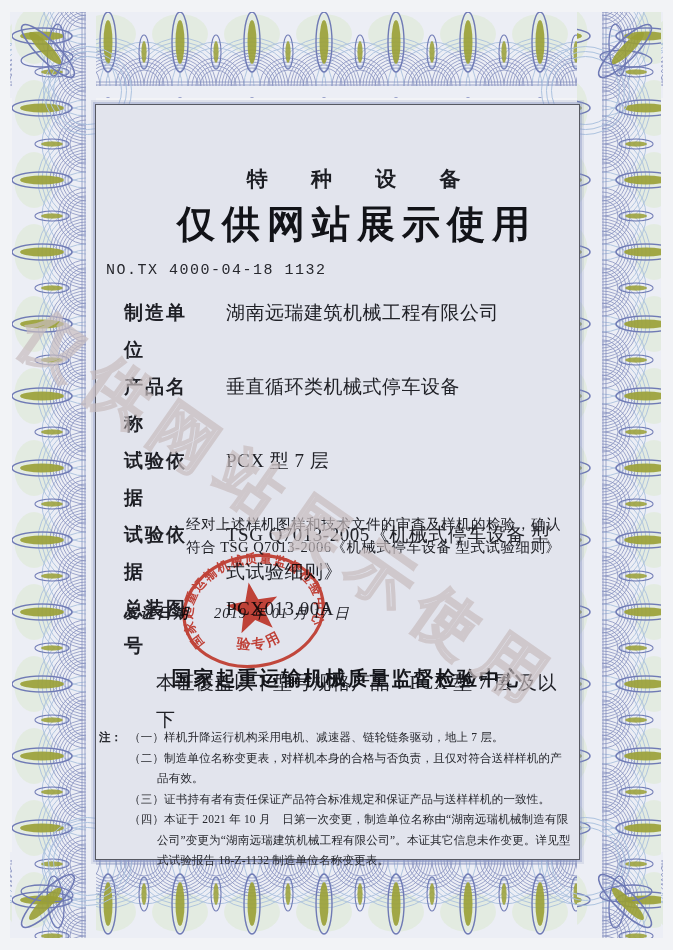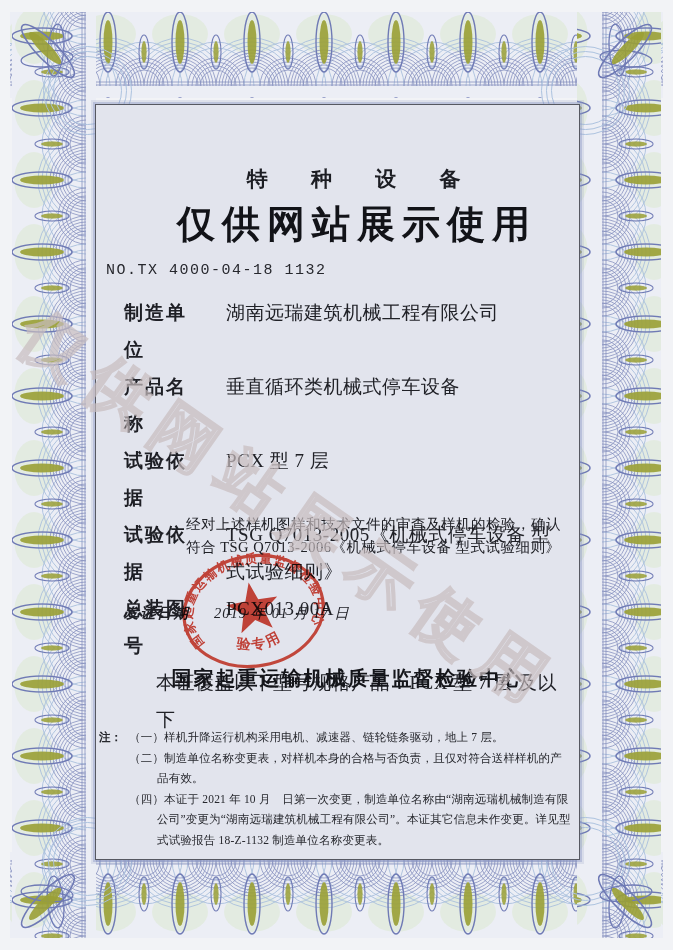--- a/index.html
+++ b/index.html
@@ -202,20 +202,21 @@
   </div>
 
   <div class="authority">国家起重运输机械质量监督检验中心</div>
 
   <div class="notes">
     <div class="notes-flex">
       <div class="notes-label">注：</div>
       <div class="note-list">
         <div class="note-item">（一）样机升降运行机构采用电机、减速器、链轮链条驱动，地上 7 层。</div>
         <div class="note-item">（二）制造单位名称变更表，对样机本身的合格与否负责，且仅对符合送样样机的产品有效。</div>
+        <div class="note-item">（三）证书持有者有责任保证产品符合标准规定和保证产品与送样样机的一致性。</div>
         <div class="note-item">（四）本证于 2021 年 10 月　日第一次变更，制造单位名称由“湖南远瑞机械制造有限公司”变更为“湖南远瑞建筑机械工程有限公司”。本证其它信息未作变更。详见型式试验报告 18-Z-1132 制造单位名称变更表。</div>
       </div>
     </div>
   </div>
 
   <svg class="seal" viewBox="0 0 160 132" aria-hidden="true">
     <defs>
       <path id="sealTopArc" d="M 23.8 84.3 A 62 48 0 1 1 136.2 84.3" fill="none"></path>
       <path id="sealBotArc" d="M 52.8 94.5 A 46 38 0 0 0 107.2 94.5" fill="none"></path>
     </defs>

